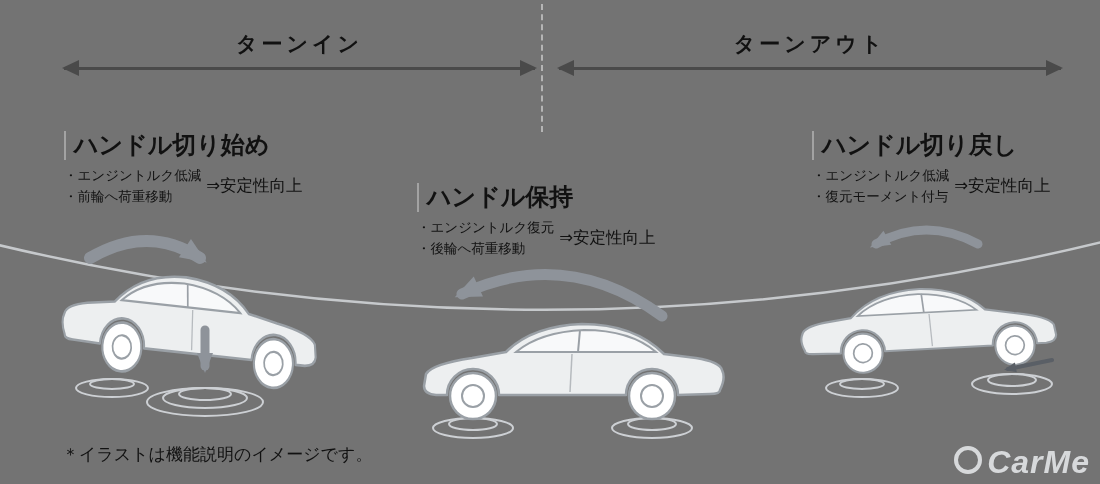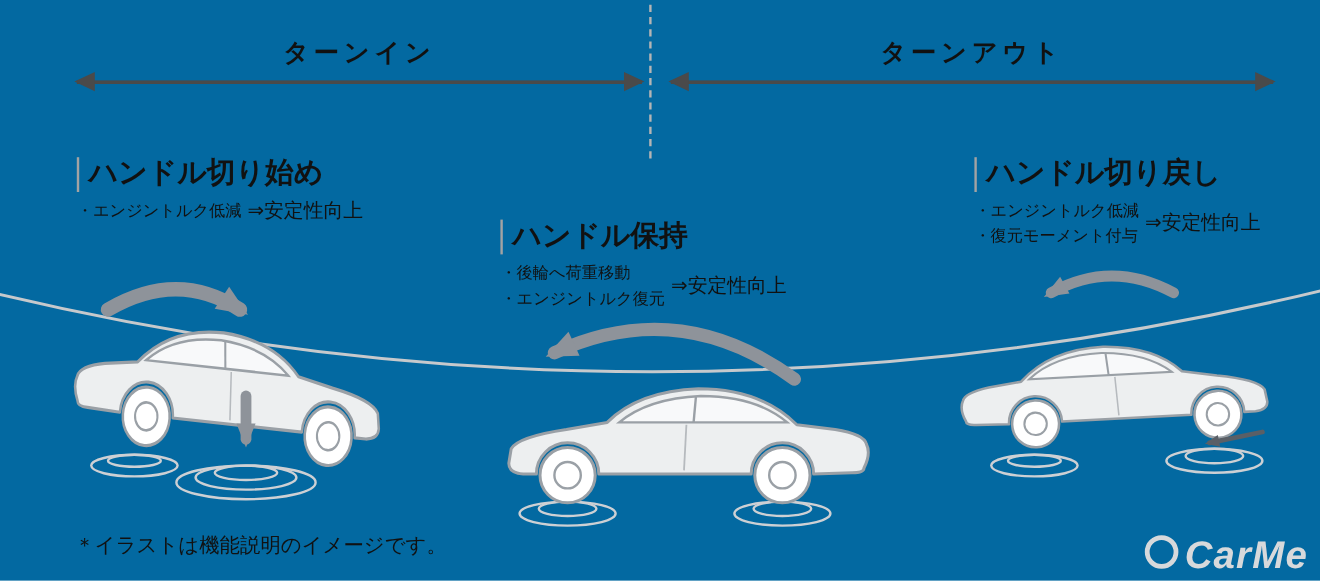--- a/index.html
+++ b/index.html
@@ -1,17 +1,17 @@
 <!DOCTYPE html>
 <html><head>
 <meta charset="utf-8">
 <style>
   html,body { margin:0; padding:0; background:#fff; }
   .canvas {
-    position:relative; width:1100px; height:484px; background:#0369a1;
+    position:relative; width:1100px; height:484px; background:#737373;
     overflow:hidden; font-family:"Liberation Sans","DejaVu Sans",sans-serif;
     color:#111;
   }
 
   
   .phase-hdr { position:absolute; text-align:center; font-size:21px; font-weight:bold; letter-spacing:4px; }
   .hdr-turn-in  { left:62px;  top:30px; width:475px; }
   .hdr-turn-out { left:557px; top:30px; width:506px; }
 
   
@@ -120,31 +120,32 @@
 
   <div class="dbl dbl-left"></div>
   <div class="dbl dbl-right"></div>
   <div class="divider"></div>
 
   <div class="block" id="block1">
     <div class="block-title">ハンドル切り始め</div>
     <div class="block-row">
       <div class="bullets">
         <div>・エンジントルク低減</div>
+        <div>・前輪へ荷重移動</div>
       </div>
       <div class="result">⇒安定性向上</div>
     </div>
   </div>
 
   <div class="block" id="block2">
     <div class="block-title">ハンドル保持</div>
     <div class="block-row">
       <div class="bullets">
+        <div>・エンジントルク復元</div>
         <div>・後輪へ荷重移動</div>
-        <div>・エンジントルク復元</div>
       </div>
       <div class="result">⇒安定性向上</div>
     </div>
   </div>
 
   <div class="block" id="block3">
     <div class="block-title">ハンドル切り戻し</div>
     <div class="block-row">
       <div class="bullets">
         <div>・エンジントルク低減</div>

